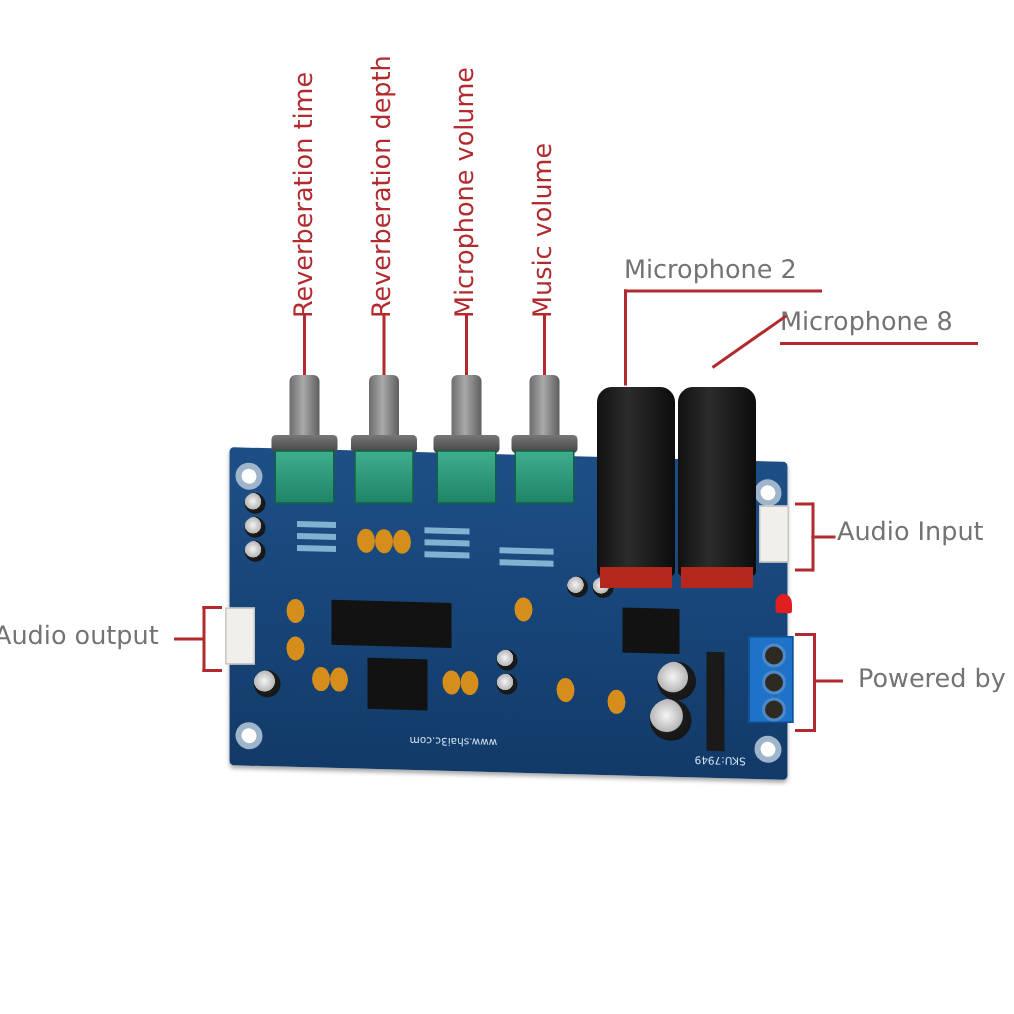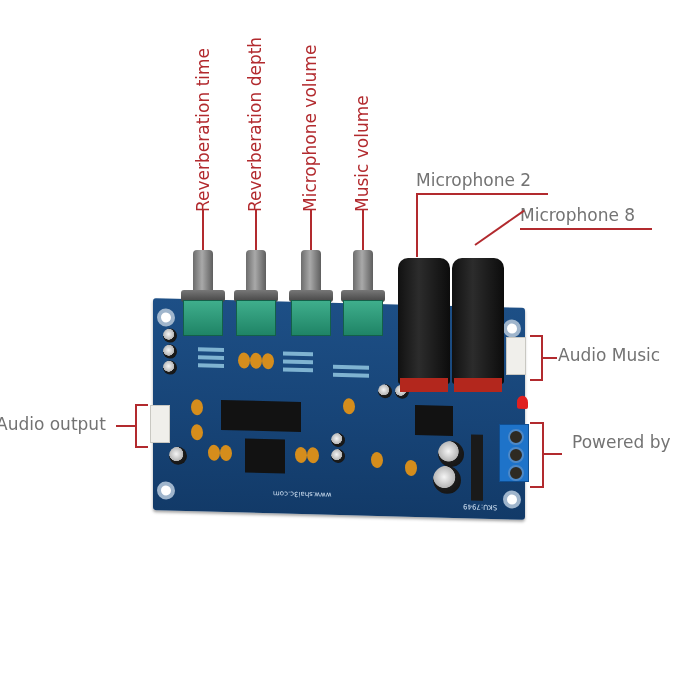--- a/index.html
+++ b/index.html
@@ -39,27 +39,27 @@
 <div class="line" style="left:362px;top:210px;width:2px;height:46px;"></div>
 
 <div class="lbl" style="left:416px;top:170px;">Microphone 2</div>
 <div class="line" style="left:416px;top:193px;width:132px;height:2px;"></div>
 <div class="line" style="left:416px;top:193px;width:2px;height:64px;"></div>
 
 <div class="lbl" style="left:520px;top:205px;">Microphone 8</div>
 <div class="line" style="left:520px;top:228px;width:132px;height:2px;"></div>
 <div class="line" style="left:475px;top:244px;width:60px;height:2px;transform:rotate(-35deg);transform-origin:left center;"></div>
 
-<div class="lbl" style="left:558px;top:345px;">Audio Music</div>
+<div class="lbl" style="left:558px;top:345px;">Audio Input</div>
 <div class="line" style="left:541px;top:335px;width:2px;height:46px;"></div>
 <div class="line" style="left:530px;top:335px;width:12px;height:2px;"></div>
 <div class="line" style="left:530px;top:379px;width:12px;height:2px;"></div>
 <div class="line" style="left:541px;top:357px;width:16px;height:2px;"></div>
 
-<div class="lbl" style="left:572px;top:432px;">Powered by</div>
+<div class="lbl" style="left:572px;top:443px;">Powered by</div>
 <div class="line" style="left:542px;top:422px;width:2px;height:66px;"></div>
 <div class="line" style="left:530px;top:422px;width:13px;height:2px;"></div>
 <div class="line" style="left:530px;top:486px;width:13px;height:2px;"></div>
 <div class="line" style="left:542px;top:453px;width:20px;height:2px;"></div>
 
 <div class="lbl" style="left:-4px;top:414px;">Audio output</div>
 <div class="line" style="left:116px;top:425px;width:20px;height:2px;"></div>
 <div class="line" style="left:135px;top:404px;width:2px;height:44px;"></div>
 <div class="line" style="left:135px;top:404px;width:13px;height:2px;"></div>
 <div class="line" style="left:135px;top:446px;width:13px;height:2px;"></div>

